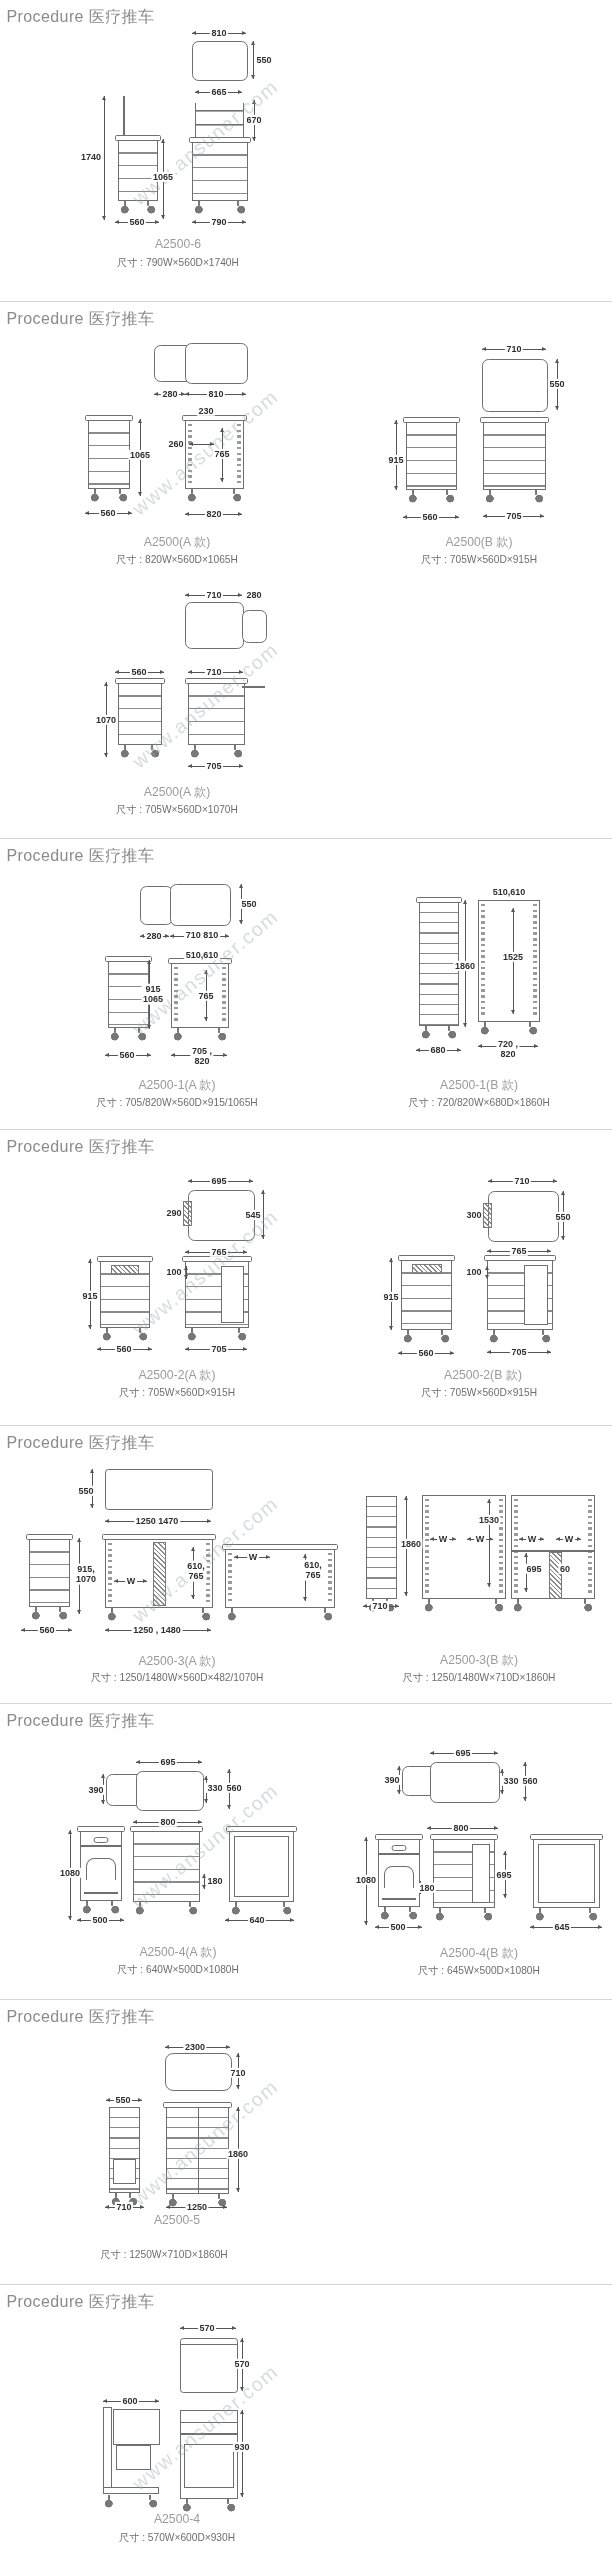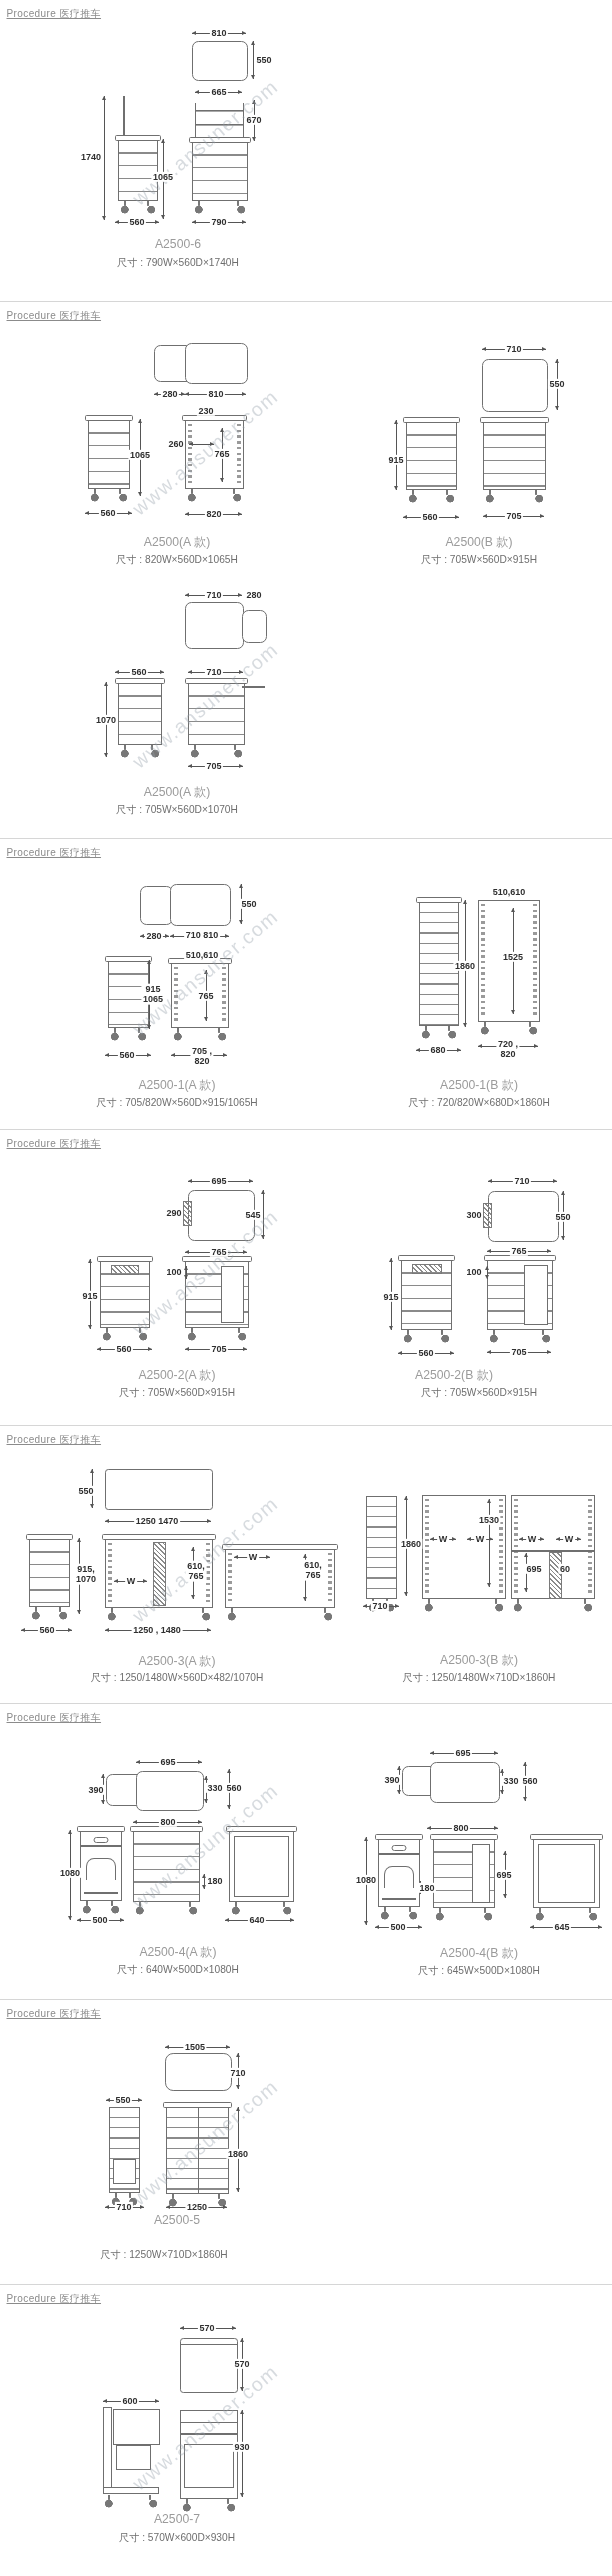--- a/index.html
+++ b/index.html
@@ -1,20 +1,20 @@
 <!DOCTYPE html>
 <html style="font-size:13px"><head>
 <meta charset="utf-8">
 <style>
   html,body{margin:0;padding:0;background:#fff;}
   body{font-family:"Liberation Sans","DejaVu Sans",sans-serif;-webkit-font-smoothing:antialiased;}
   .page{position:relative;width:612px;margin:0;background:#fff;}
   section.sec{position:relative;width:612px;box-sizing:border-box;border-bottom:0.8px solid #d6d6d6;overflow:hidden;background:#fff;}
   section.sec:last-child{border-bottom:none;}
-  .sec-head{position:absolute;left:6.5px;top:6.5px;font-size:10px;color:#8b8b8b;letter-spacing:0.4px;z-index:4;text-decoration:underline;}
+  .sec-head{position:absolute;left:6.5px;top:6.5px;font-size:16px;color:#8b8b8b;letter-spacing:0.4px;z-index:4;}
   .caption{position:absolute;transform:translateX(-50%);font-size:12.2px;color:#9b9b9b;white-space:nowrap;z-index:4;}
   .sizeline{position:absolute;transform:translateX(-50%);font-size:10.2px;color:#6e6e6e;white-space:nowrap;z-index:4;}
   .dim{position:absolute;transform:translate(-50%,-50%);font-size:9px;font-weight:600;color:#2f2f2f;background:#fff;padding:0 1.6px;line-height:1.15;text-align:center;white-space:pre-line;z-index:3;}
   .wm{position:absolute;transform:rotate(-40deg);font-size:19.6px;color:rgba(150,160,170,.38);letter-spacing:1.6px;z-index:2;pointer-events:none;white-space:nowrap;}
   
   .tv{position:absolute;border:1.6px solid #6f6f6f;border-radius:6.5px;background:#fff;z-index:1;}
   .cart{position:absolute;border:1.6px solid #6f6f6f;background:#fff;z-index:1;}
   .lined{background-image:repeating-linear-gradient(to bottom,transparent 0 11.4px,#8a8a8a 11.4px 12.7px);}
   .dense{background-image:repeating-linear-gradient(to bottom,transparent 0 9px,#8a8a8a 9px 10.2px);}
   .rack{background-image:repeating-linear-gradient(to bottom,#9a9a9a 0 2.4px,transparent 2.4px 5.7px),repeating-linear-gradient(to bottom,#9a9a9a 0 2.4px,transparent 2.4px 5.7px);background-size:4.1px calc(100% - 6.5px),4.1px calc(100% - 6.5px);background-position:2.4px 3.3px,calc(100% - 2.4px) 3.3px;background-repeat:no-repeat;}
@@ -274,21 +274,21 @@
       <div class="cap"></div>
       <div class="door" style="top:4.1px;right:4.1px;bottom:4.1px;width:34%"></div>
       <div class="wheels"></div>
     </div>
     <i class="dlh" style="left:487px;top:121px;width:64px"></i>
     <span class="dim" style="left:519px;top:121px">765</span>
     <span class="dim" style="left:474px;top:142px">100</span>
     <i class="dlv" style="left:487px;top:136px;height:13px"></i>
     <i class="dlh" style="left:487px;top:222px;width:64px"></i>
     <span class="dim" style="left:519px;top:222px">705</span>
-    <div class="caption" style="left:454px;top:237px">A2500-2(B 款)</div>
+    <div class="caption" style="left:483px;top:237px">A2500-2(B 款)</div>
     <div class="sizeline" style="left:479px;top:256px">尺寸 : 705W×560D×915H</div>
   </section>
 
   <section class="sec" style="height:278px">
     <div class="sec-head">Procedure 医疗推车</div>
     <div class="wm" style="left:114px;top:122px">www.ansuner.com</div>
 
     <div class="tv" style="left:105px;top:43px;width:106px;height:39px;border-radius:3.3px"></div>
     <i class="dlv" style="left:92px;top:43px;height:39px"></i>
     <span class="dim" style="left:86px;top:65px">550</span>
@@ -446,21 +446,21 @@
     <div class="caption" style="left:479px;top:241px">A2500-4(B 款)</div>
     <div class="sizeline" style="left:479px;top:260px">尺寸 : 645W×500D×1080H</div>
   </section>
 
   <section class="sec" style="height:285px">
     <div class="sec-head">Procedure 医疗推车</div>
     <div class="wm" style="left:114px;top:131px">www.ansuner.com</div>
 
     <div class="tv" style="left:165px;top:53px;width:65px;height:36px;border-radius:8.2px"></div>
     <i class="dlh" style="left:165px;top:47px;width:65px"></i>
-    <span class="dim" style="left:195px;top:47px">1505</span>
+    <span class="dim" style="left:195px;top:47px">2300</span>
     <i class="dlv" style="left:238px;top:53px;height:36px"></i>
     <span class="dim" style="left:238px;top:73px">710</span>
 
     <div class="cart dense" style="left:109px;top:107px;width:29px;height:84px">
       <div class="boxline" style="left:3.3px;right:3.3px;top:51px;height:23px"></div>
       <div class="wheels"></div>
     </div>
     <i class="dlh" style="left:106px;top:100px;width:36px"></i>
     <span class="dim" style="left:123px;top:100px">550</span>
     <i class="dlh" style="left:105px;top:207px;width:39px"></i>
@@ -504,18 +504,18 @@
 
     <div class="cart" style="left:180px;top:125px;width:56px;height:87px">
       <div class="hline" style="left:0;right:0;top:10.6px"></div>
       <div class="hline" style="left:0;right:0;top:22px"></div>
       <div class="boxline" style="left:3.3px;right:3.3px;top:33px;height:42px"></div>
       <div class="wheels"></div>
     </div>
     <i class="dlv" style="left:242px;top:125px;height:87px"></i>
     <span class="dim" style="left:242px;top:162px">930</span>
 
-    <div class="caption" style="left:177px;top:227px">A2500-7</div>
+    <div class="caption" style="left:177px;top:227px">A2500-4</div>
     <div class="sizeline" style="left:177px;top:246px">尺寸 : 570W×600D×930H</div>
   </section>
 
 </div>
 
 
 </body></html>

